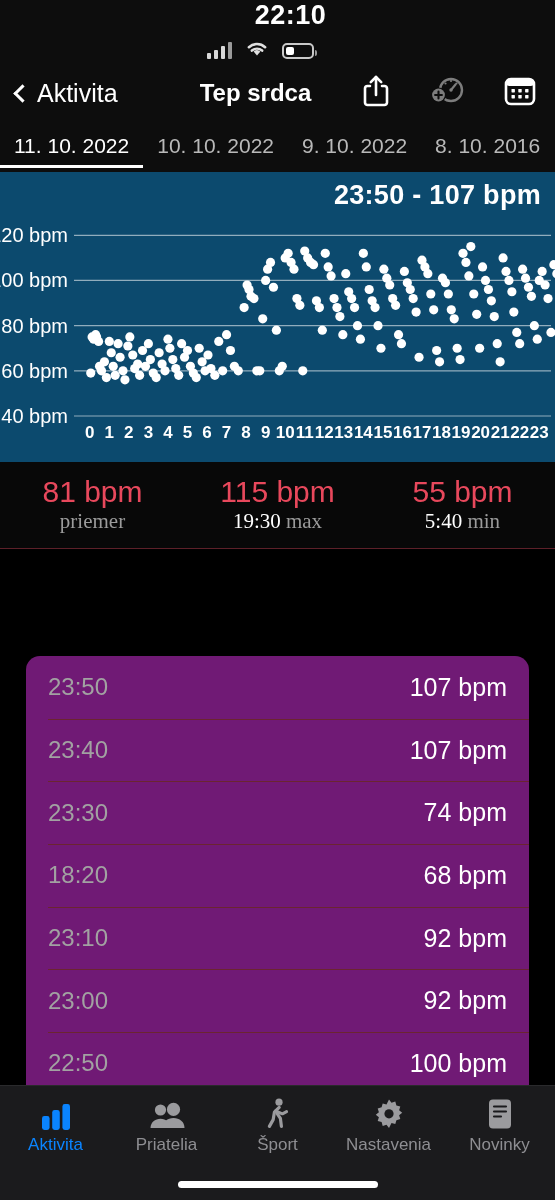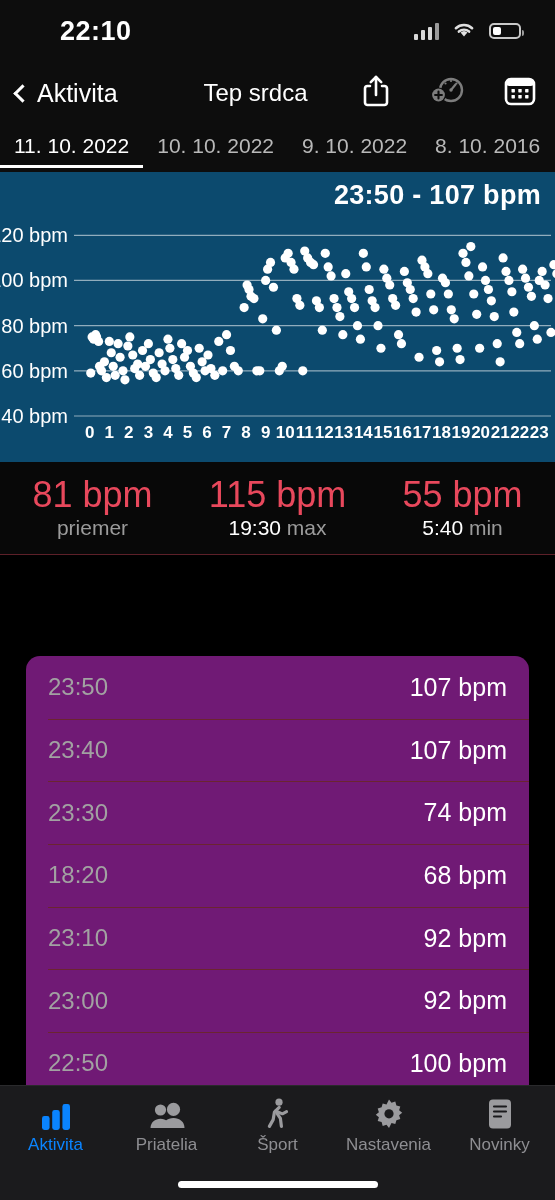--- a/index.html
+++ b/index.html
@@ -12,20 +12,21 @@
     overflow:hidden;
     position:relative;
   }
 
   
   .statusbar{
     height:62px; width:100%;
     display:flex; align-items:center; justify-content:space-between;
     padding:0 34px 0 0;
     background:#0d0d0d;
+    flex-direction:column;
   }
   .sb-time{
     font-size:27px; font-weight:bold; letter-spacing:.5px;
     margin-left:60px; color:#fff;
   }
   .sb-right{ display:flex; align-items:center; gap:12px; }
   .sig{ display:flex; align-items:flex-end; gap:2.5px; height:17px; }
   .sig i{ display:block; width:4.5px; background:#d8d8d8; border-radius:1px; }
   .sig i:nth-child(1){ height:6px; }
   .sig i:nth-child(2){ height:9.5px; }
@@ -50,21 +51,21 @@
   .back{
     display:flex; align-items:center; gap:8px; cursor:pointer;
   }
   .chev{
     width:13px; height:13px; border-left:3.4px solid #fff; border-bottom:3.4px solid #fff;
     transform:rotate(45deg); margin-left:4px;
   }
   .back-label{ font-size:25px; color:#fff; }
   .nav-title{
     position:absolute; left:50%; transform:translateX(-50%);
-    font-size:24px; font-weight:normal; color:#fff; white-space:nowrap;
+    font-size:24px; font-weight:bold; color:#fff; white-space:nowrap;
     margin-left:-22px;
   }
   .nav-actions{ margin-left:auto; display:flex; align-items:center; gap:38px; }
   .nav-ico{ display:block; }
 
   
   .datebar{
     height:48px; background:#0d0d0d;
     display:flex; align-items:flex-start; overflow:hidden;
     position:relative;
@@ -94,22 +95,22 @@
   .plot{ position:absolute; inset:0; }
   .plot svg{ width:100%; height:100%; display:block; }
 
   
   .stats{
     display:flex; background:#080808;
     padding:12px 0 14px;
     border-bottom:1px solid #5d2029;
   }
   .stat{ flex:1; text-align:center; }
-  .stat .val{ font-size:36px; color:#e8485c; line-height:1.18; }
-  .stat .sub{ font-size:21px; color:#9b9b9b; }
+  .stat .val{ font-size:30px; color:#e8485c; line-height:1.18; }
+  .stat .sub{ font-size:21px; color:#9b9b9b;font-family:Liberation Serif, serif; }
   .stat .sub .t{ color:#fff; }
 
   
   .list-area{
     position:absolute; left:0; right:0; top:656px; bottom:115px;
     overflow:hidden;
   }
   .card{
     margin:0 26px; background:#701a75;
     border-radius:14px 14px 0 0;

